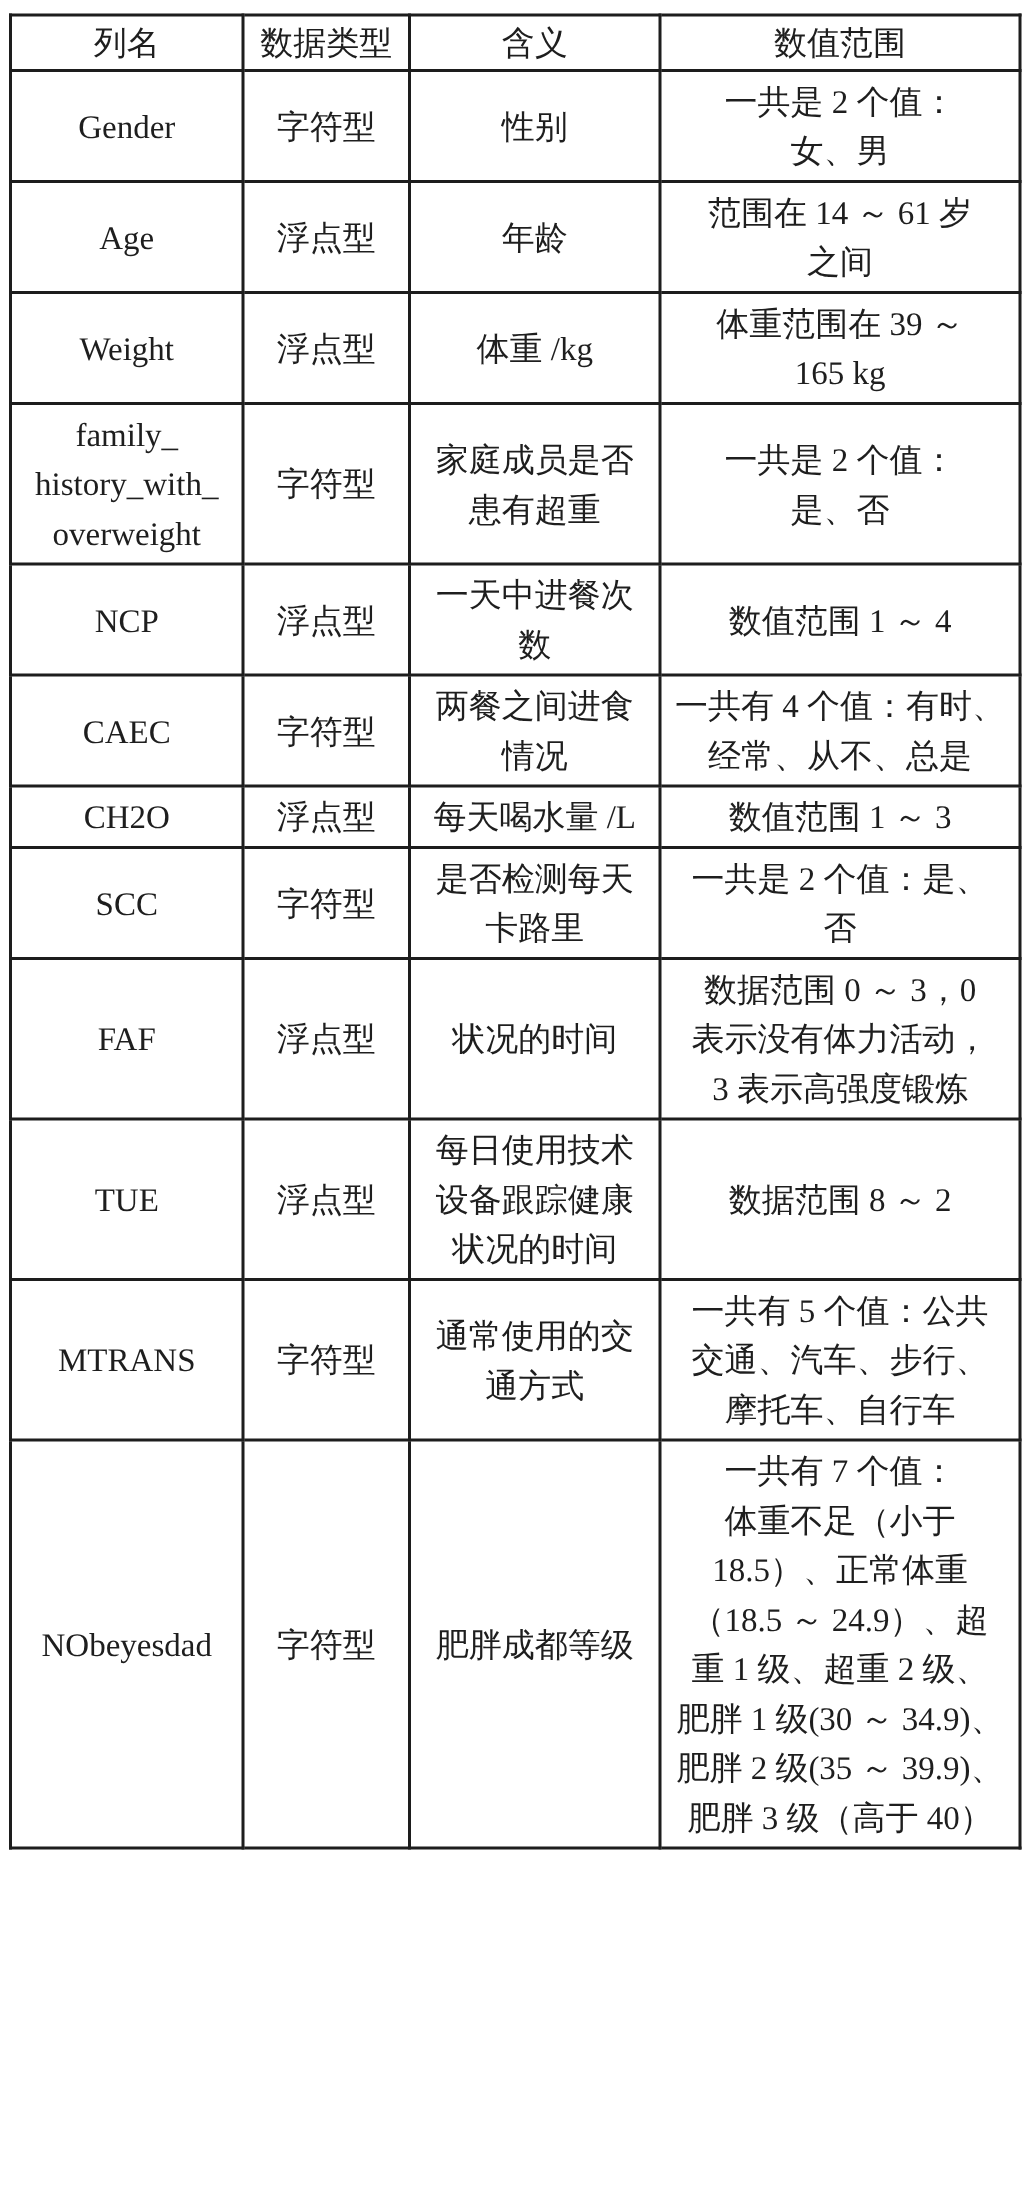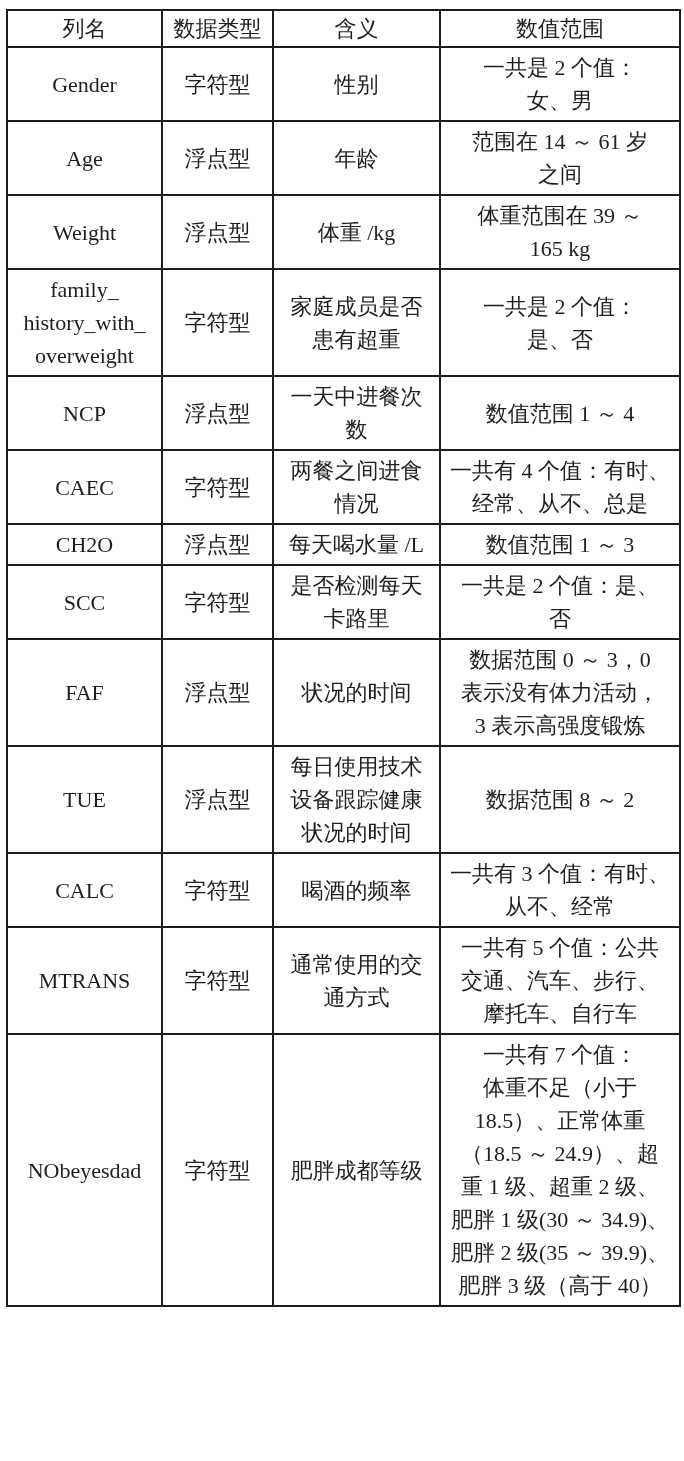--- a/index.html
+++ b/index.html
@@ -133,27 +133,20 @@
         </tr>
         <tr>
           <td>TUE</td>
           <td>浮点型</td>
           <td>每日使用技术
 设备跟踪健康
 状况的时间</td>
           <td>数据范围 8 ～ 2</td>
         </tr>
         <tr>
-          <td>CALC</td>
-          <td>字符型</td>
-          <td>喝酒的频率</td>
-          <td>一共有 3 个值：有时、
-从不、经常</td>
-        </tr>
-        <tr>
           <td>MTRANS</td>
           <td>字符型</td>
           <td>通常使用的交
 通方式</td>
           <td>一共有 5 个值：公共
 交通、汽车、步行、
 摩托车、自行车</td>
         </tr>
         <tr>
           <td>NObeyesdad</td>

